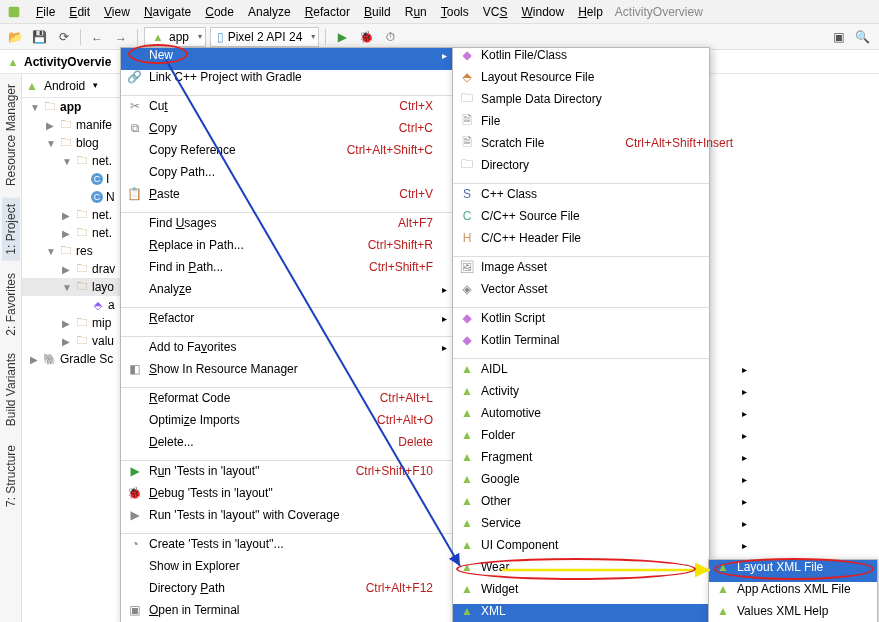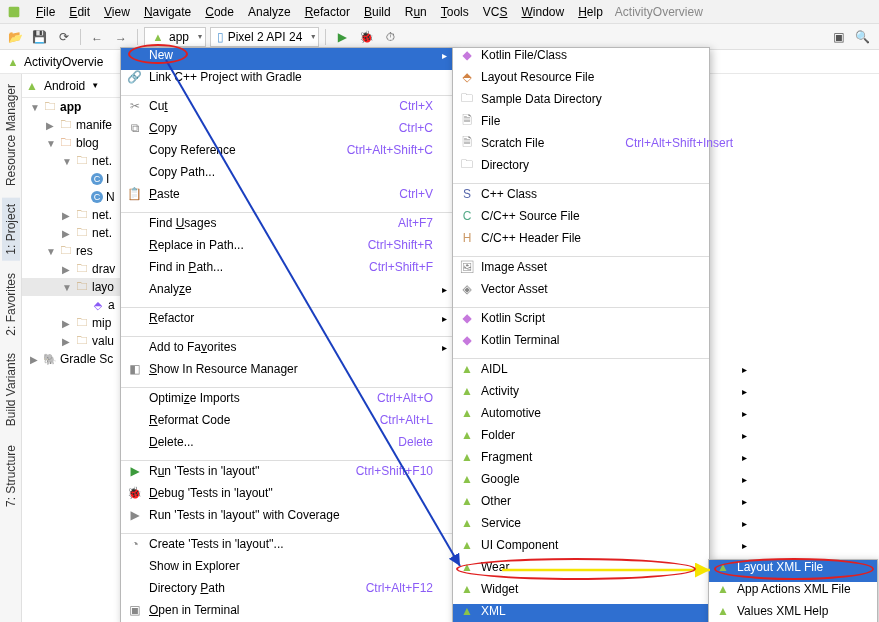--- a/index.html
+++ b/index.html
@@ -34,21 +34,21 @@
   .ico-java { color: #d28445; }
   .ico-class { background: #5b9bd5; color: #fff; border-radius: 50%; width: 12px; height: 12px; font-size: 9px; }
   .ico-xml { color: #8b5cf6; }
   .ico-gradle { color: #888; }
   .ico-android { color: #8bc34a; }
   .editor { flex: 1; background: #fff; }
   .ctx-menu { position: absolute; background: #fff; border: 1px solid #b8b8b8; box-shadow: 2px 2px 8px rgba(0,0,0,0.25); z-index: 100; }
   .ctx-menu .row { display: flex; align-items: center; height: 22px; padding: 0 20px 8px 28px; position: relative; cursor: default; min-width: 300px; }
   .ctx-menu .row.sel { background: #2f6fd0; color: #fff; }
   .ctx-menu .row .ico-slot { position: absolute; left: 6px; width: 16px; display: flex; justify-content: center; }
-  .ctx-menu .row .shortcut { margin-left: auto; color: #8b5cf6; padding-left: 20px; }
+  .ctx-menu .row .shortcut { margin-left: auto; color: #b91c1c; padding-left: 20px; }
   .ctx-menu .row .sub-arrow { position: absolute; right: 6px; font-size: 10px; }
   .ctx-menu hr { border: none; border-top: 1px solid #ddd; margin: 3px 0; }
   .submenu1 { left: 120px; top: 47px; width: 334px; }
   .submenu2 { left: 452px; top: 47px; width: 258px; }
   .submenu3 { left: 708px; top: 559px; width: 170px; min-width: 170px; }
   .submenu3 .row { min-width: 160px; }
   .ellipse { position: absolute; border: 2px solid #e02020; border-radius: 50%; pointer-events: none; z-index: 200; }
   .ell-new { left: 128px; top: 44px; width: 60px; height: 20px; }
   .ell-xml { left: 456px; top: 558px; width: 240px; height: 22px; }
   .ell-layout { left: 714px; top: 558px; width: 160px; height: 22px; }
@@ -101,21 +101,21 @@
   <span class="btn" style="color:#3c9a3c">▶</span>
   <span class="btn">🐞</span>
   <span class="btn">⏱</span>
   <span style="flex:1"></span>
   <span class="btn">▣</span>
   <span class="btn">🔍</span>
 </div>
 
 <div class="breadcrumb">
   <span class="ico ico-android">▲</span>
-  <span style="font-weight:normal">ActivityOvervie</span>
+  <span style="font-weight:bold">ActivityOvervie</span>
 </div>
 
 <div class="main">
   <div class="sidestrip">
     <span class="tab">Resource Manager</span>
     <span class="tab" style="background:#dde5ee">1: Project</span>
     <span class="tab">2: Favorites</span>
     <span class="tab">Build Variants</span>
     <span class="tab">7: Structure</span>
   </div>
@@ -264,26 +264,26 @@
     <div class="row">
       <span>Add to Fa<span class="u">v</span>orites</span>
       <span class="sub-arrow">▸</span>
     </div>
     <div class="row">
       <span class="ico-slot" style="color:#888">◧</span>
       <span><span class="u">S</span>how In Resource Manager</span>
     </div>
     <hr>
     <div class="row">
+      <span><span class="u">R</span>eformat Code</span>
+      <span class="shortcut">Ctrl+Alt+L</span>
+    </div>
+    <div class="row">
       <span>Optimi<span class="u">z</span>e Imports</span>
       <span class="shortcut">Ctrl+Alt+O</span>
-    </div>
-    <div class="row">
-      <span><span class="u">R</span>eformat Code</span>
-      <span class="shortcut">Ctrl+Alt+L</span>
     </div>
     <div class="row">
       <span><span class="u">D</span>elete...</span>
       <span class="shortcut">Delete</span>
     </div>
     <hr>
     <div class="row">
       <span class="ico-slot" style="color:#3c9a3c">▶</span>
       <span>R<span class="u">u</span>n 'Tests in 'layout''</span>
       <span class="shortcut">Ctrl+Shift+F10</span>

